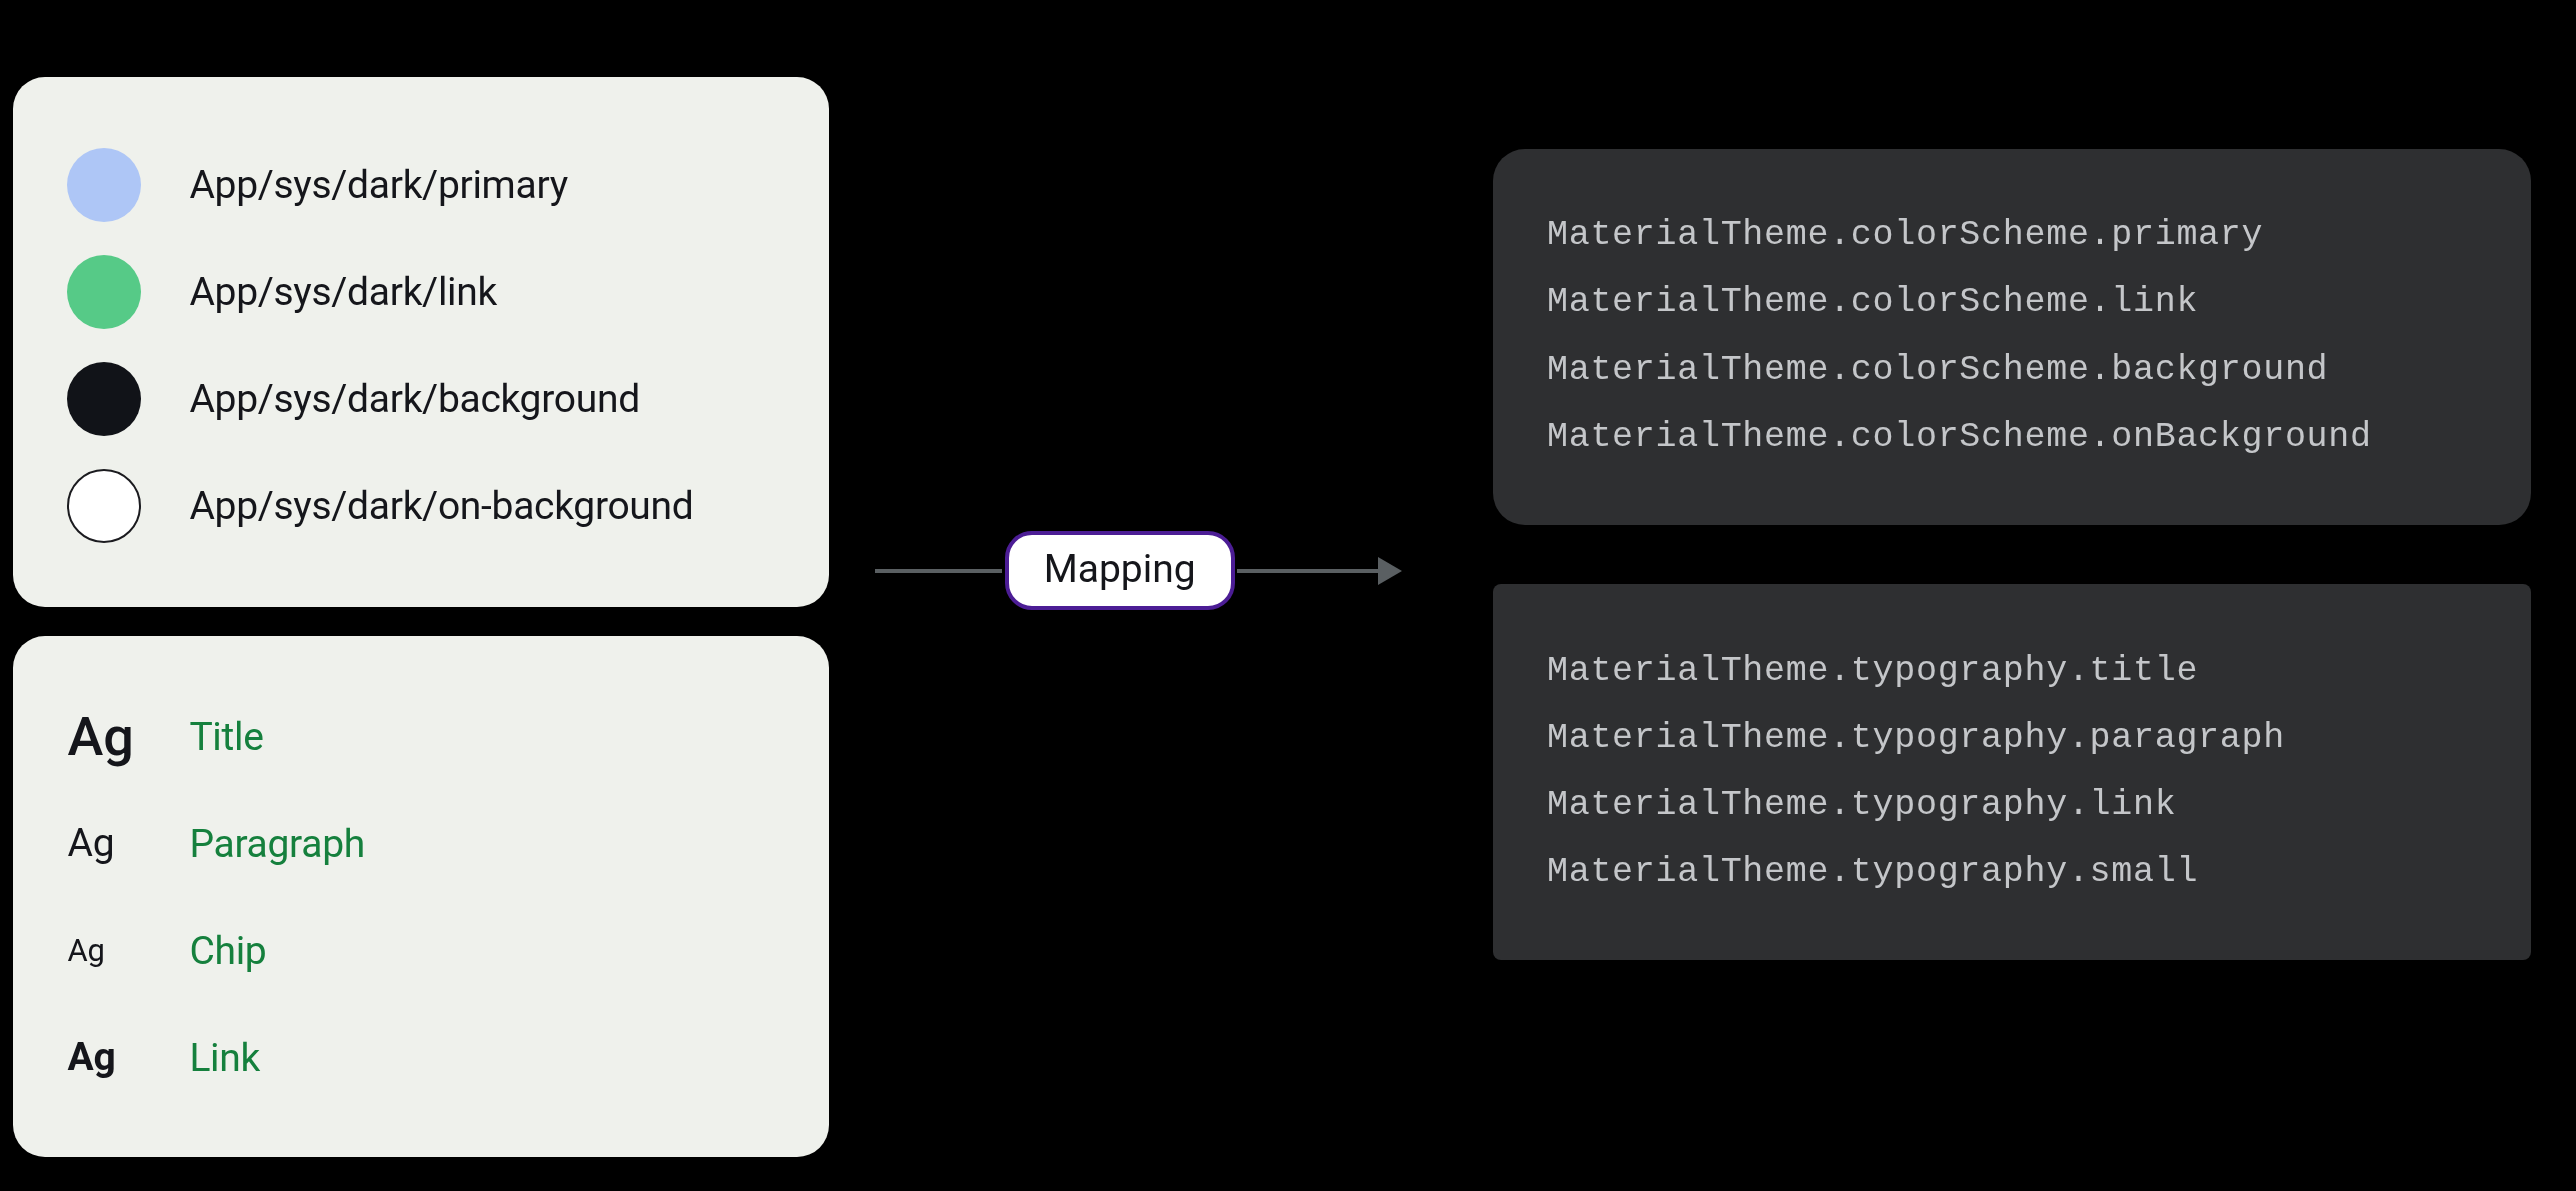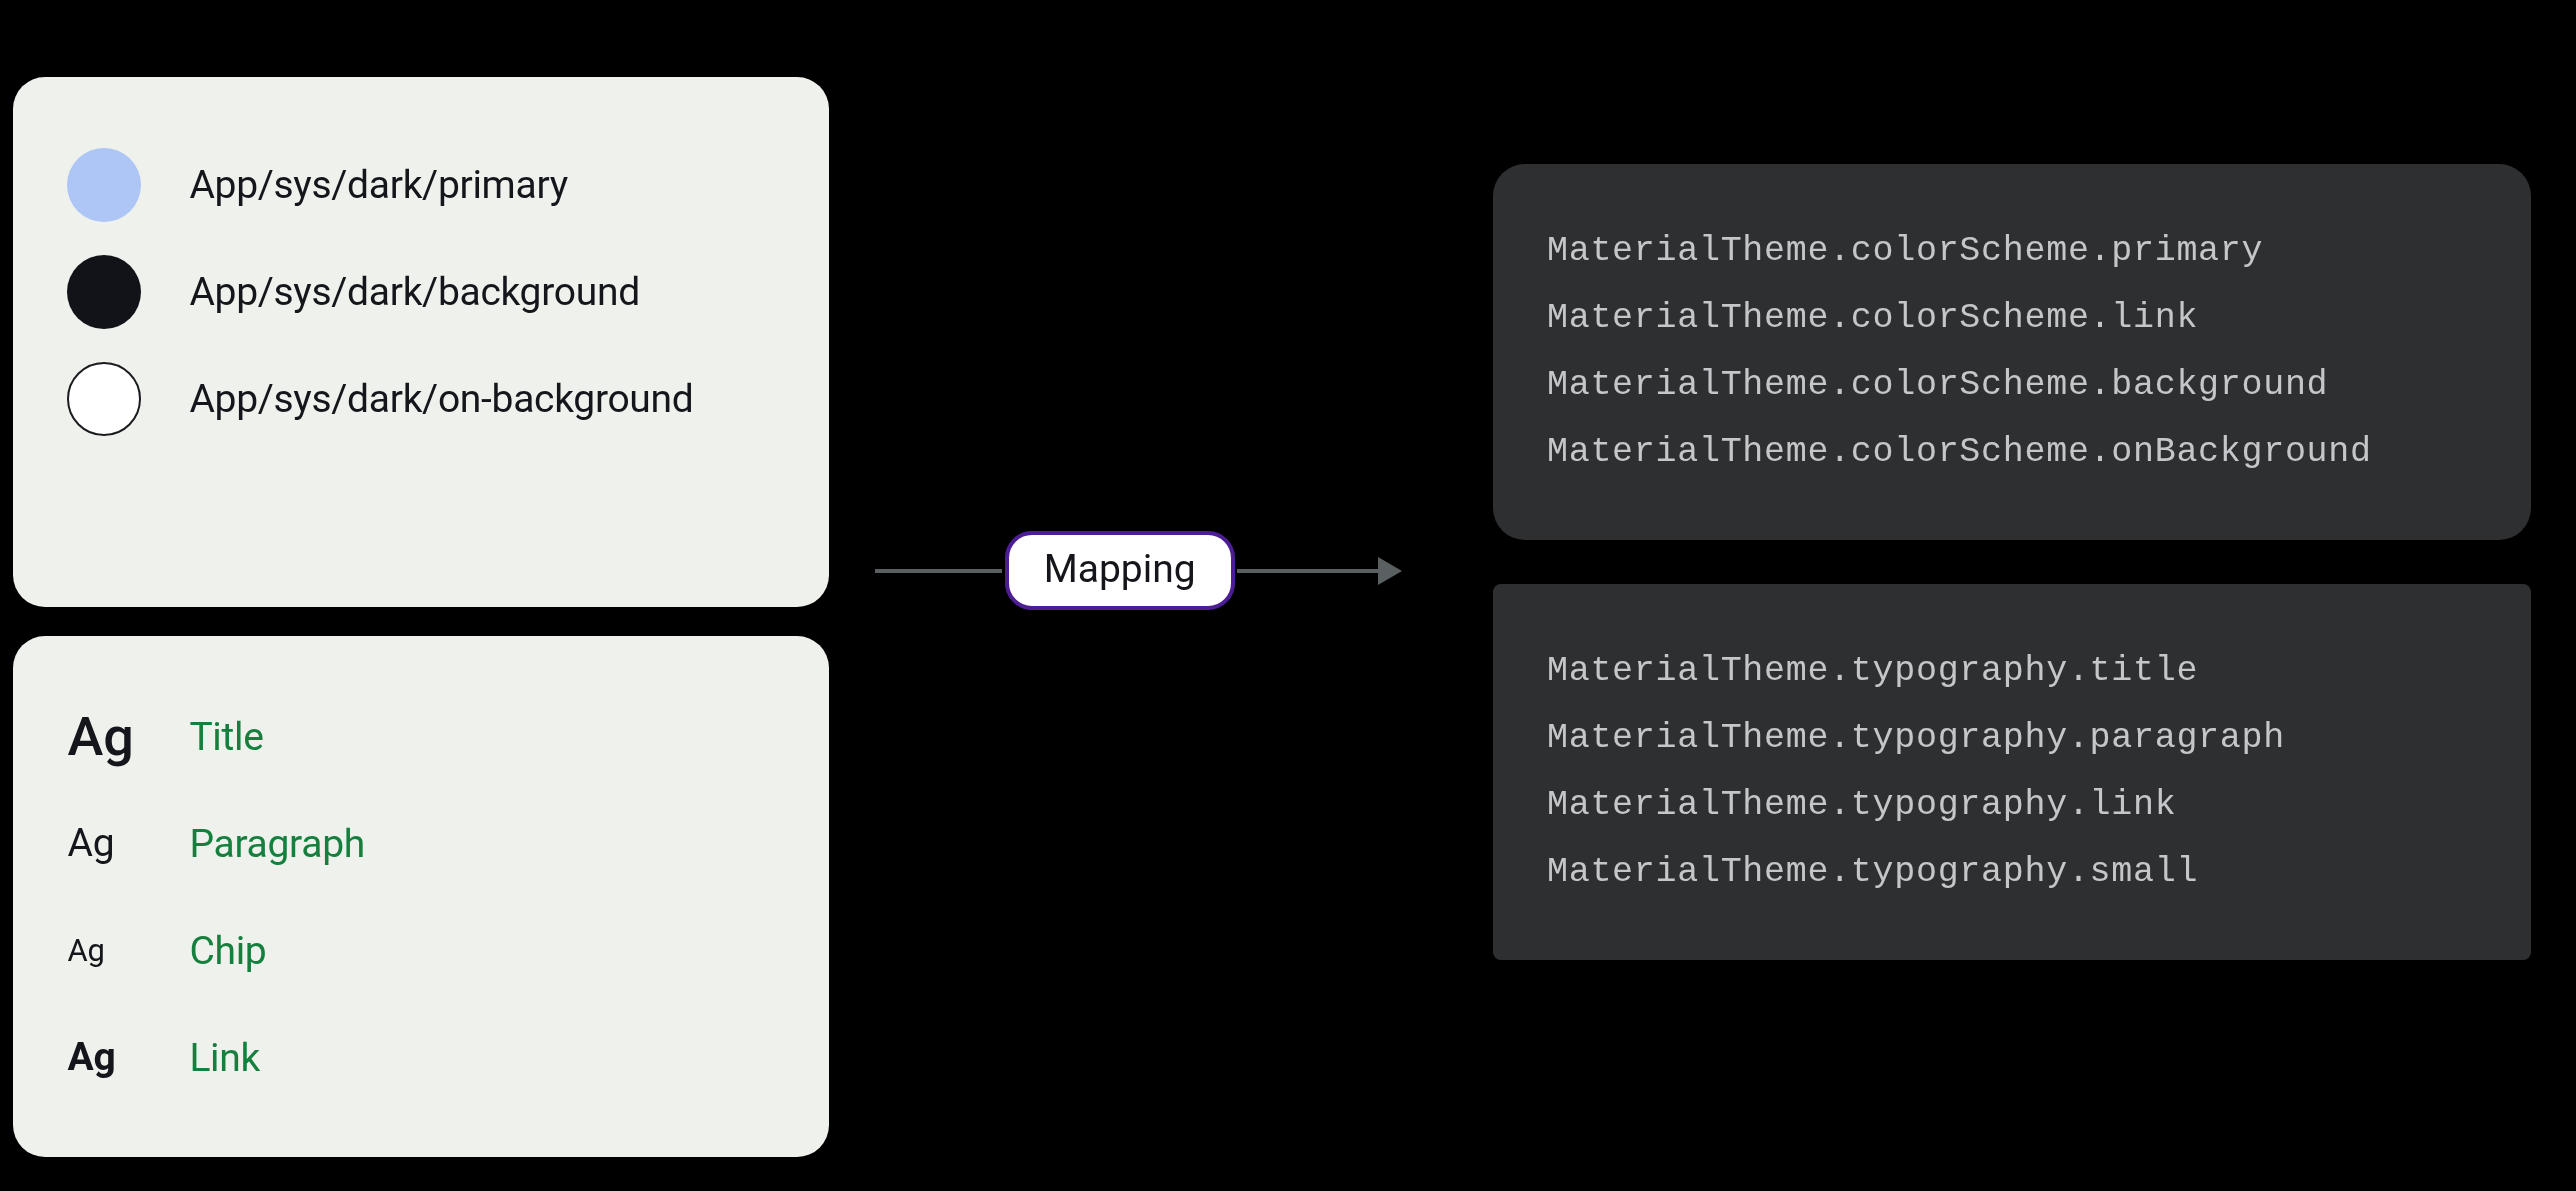--- a/index.html
+++ b/index.html
@@ -116,27 +116,27 @@
   }
 
   
   .card-dark {
     position: absolute;
     background: #2e2f31;
     border-radius: 32px;
   }
   .card-code-colors {
     left: 1493px;
-    top: 164px;
+    top: 149px;
     width: 1038px;
     height: 376px;
     padding: 54px 54px;
     display: flex;
     flex-direction: column;
-    justify-content: center;
+    justify-content: flex-end;
   }
   .card-code-typo {
     left: 1493px;
     top: 584px;
     width: 1038px;
     height: 376px;
     padding: 54px 54px;
     display: flex;
     flex-direction: column;
     justify-content: center;
@@ -155,20 +155,24 @@
 <body>
 
 <div class="canvas" id="canvas" style="transform: scale(1);">
 
   <div class="card-light card-colors" id="colors-card">
       <div class="color-row">
         <div class="swatch" style="background: rgb(174, 198, 246);"></div>
         <div class="color-label">App/sys/dark/primary</div>
       </div>
       <div class="color-row">
+        <div class="swatch" style="background: rgb(86, 202, 135);"></div>
+        <div class="color-label">App/sys/dark/link</div>
+      </div>
+      <div class="color-row">
         <div class="swatch" style="background: rgb(17, 19, 24);"></div>
         <div class="color-label">App/sys/dark/background</div>
       </div>
       <div class="color-row">
         <div class="swatch swatch-border" style="background: rgb(255, 255, 255);"></div>
         <div class="color-label">App/sys/dark/on-background</div>
       </div>
     </div>
 
   <div class="card-light card-typo" id="typo-card">

